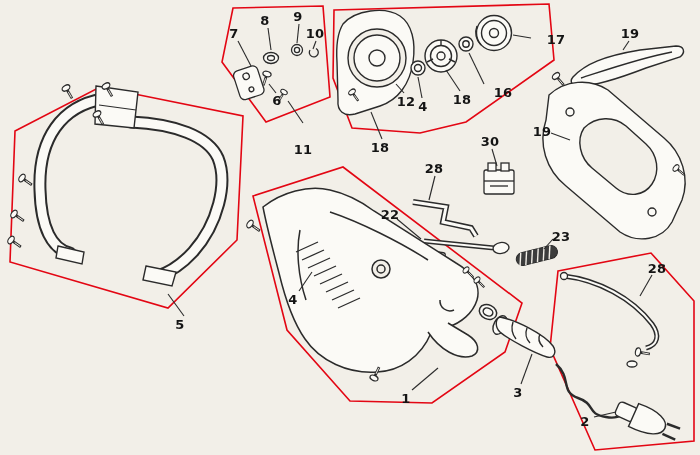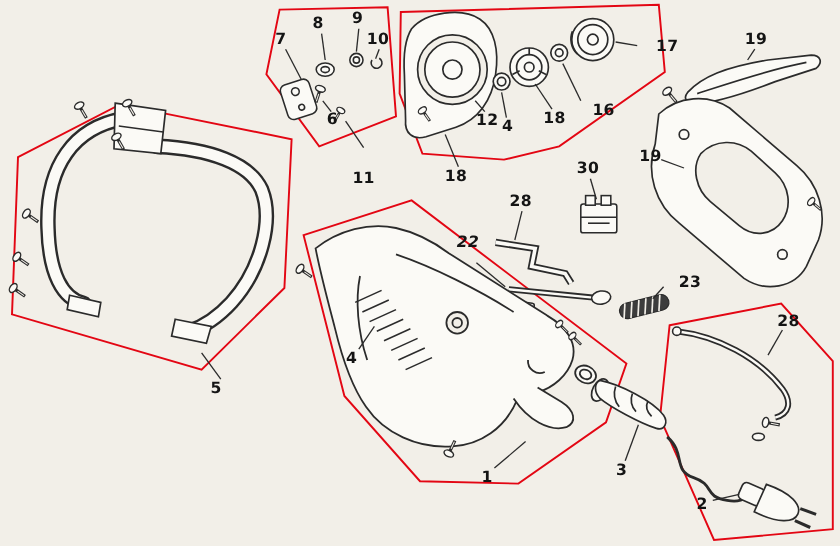--- a/index.html
+++ b/index.html
@@ -232,17 +232,17 @@
       <span class="part-label" style="left: 380px; top: 147px;">18</span>
       <span class="part-label" style="left: 406px; top: 101px;">12</span>
       <span class="part-label" style="left: 423px; top: 106px;">4</span>
       <span class="part-label" style="left: 462px; top: 99px;">18</span>
       <span class="part-label" style="left: 503px; top: 92px;">16</span>
       <span class="part-label" style="left: 556px; top: 39px;">17</span>
       <span class="part-label" style="left: 630px; top: 33px;">19</span>
       <span class="part-label" style="left: 542px; top: 131px;">19</span>
       <span class="part-label" style="left: 490px; top: 141px;">30</span>
       <span class="part-label" style="left: 434px; top: 168px;">28</span>
-      <span class="part-label" style="left: 390px; top: 202px; font-style: italic;">22</span>
-      <span class="part-label" style="left: 575px; top: 236px;">23</span>
+      <span class="part-label" style="left: 390px; top: 214px;">22</span>
+      <span class="part-label" style="left: 561px; top: 236px;">23</span>
       <span class="part-label" style="left: 657px; top: 268px;">28</span>
     </div>
 </div>
 
 </body></html>

